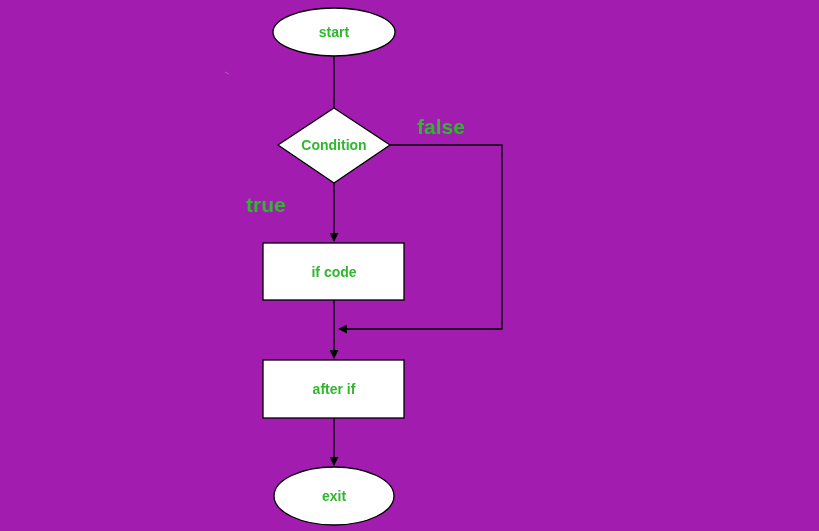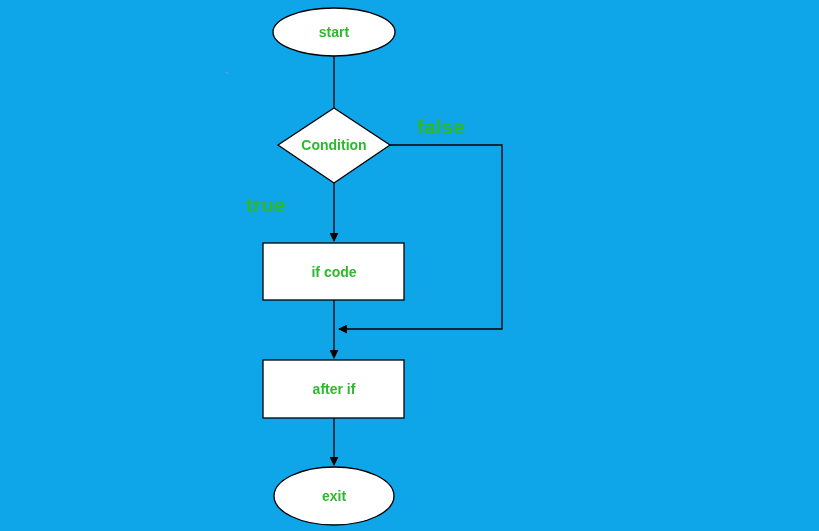--- a/index.html
+++ b/index.html
@@ -4,21 +4,21 @@
 <style>
   html, body {
     margin: 0;
     padding: 0;
     background: #ffffff;
   }
   .canvas {
     position: relative;
     width: 819px;
     height: 531px;
-    background: #0ea5e9;
+    background: #a21caf;
     overflow: hidden;
     font-family: "Liberation Sans", sans-serif;
   }
   svg { display: block; }
   .shape-label {
     font-family: "Liberation Sans", sans-serif;
     font-size: 14px;
     font-weight: bold;
   }
   .branch-label {

